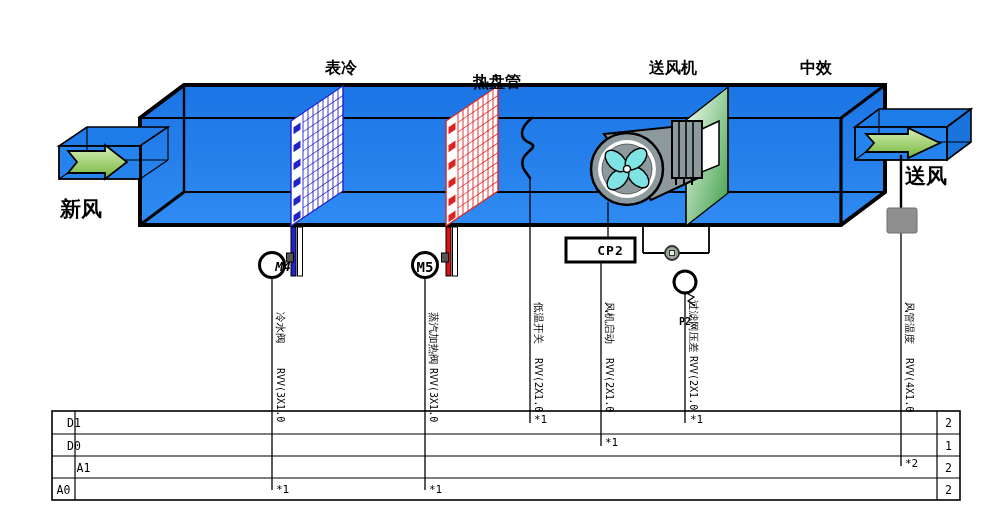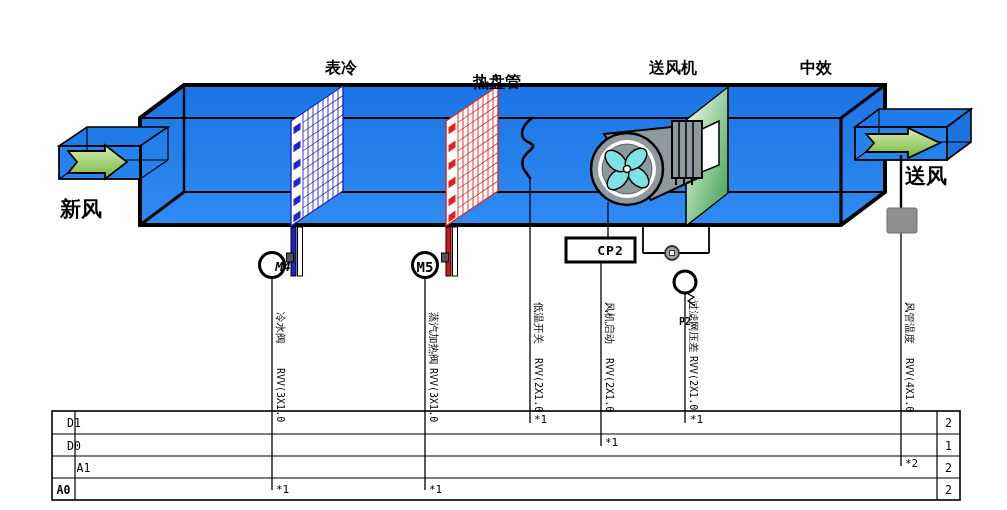--- a/index.html
+++ b/index.html
@@ -250,20 +250,20 @@
   <div class="abs mark" style="left:276px;top:483px;">*1</div>
   <div class="abs mark" style="left:429px;top:483px;">*1</div>
   <div class="abs mark" style="left:534px;top:413px;">*1</div>
   <div class="abs mark" style="left:605px;top:436px;">*1</div>
   <div class="abs mark" style="left:690px;top:413px;">*1</div>
   <div class="abs mark" style="left:905px;top:457px;">*2</div>
 
   <div class="abs chan" style="left:53px;top:416px;width:42px;">D1</div>
   <div class="abs chan" style="left:53px;top:439px;width:42px;">D0</div>
   <div class="abs chan" style="left:53px;top:461px;width:21px;margin-left:20px;">A1</div>
-  <div class="abs chan" style="left:53px;top:483px;width:21px;font-weight:bold;">A0</div>
+  <div class="abs chan" style="left:53px;top:483px;width:21px;">A0</div>
 
   <div class="abs chan" style="left:938px;top:416px;width:21px;">2</div>
   <div class="abs chan" style="left:938px;top:439px;width:21px;">1</div>
   <div class="abs chan" style="left:938px;top:461px;width:21px;">2</div>
   <div class="abs chan" style="left:938px;top:483px;width:21px;">2</div>
 
 </div>
 
 </body></html>

